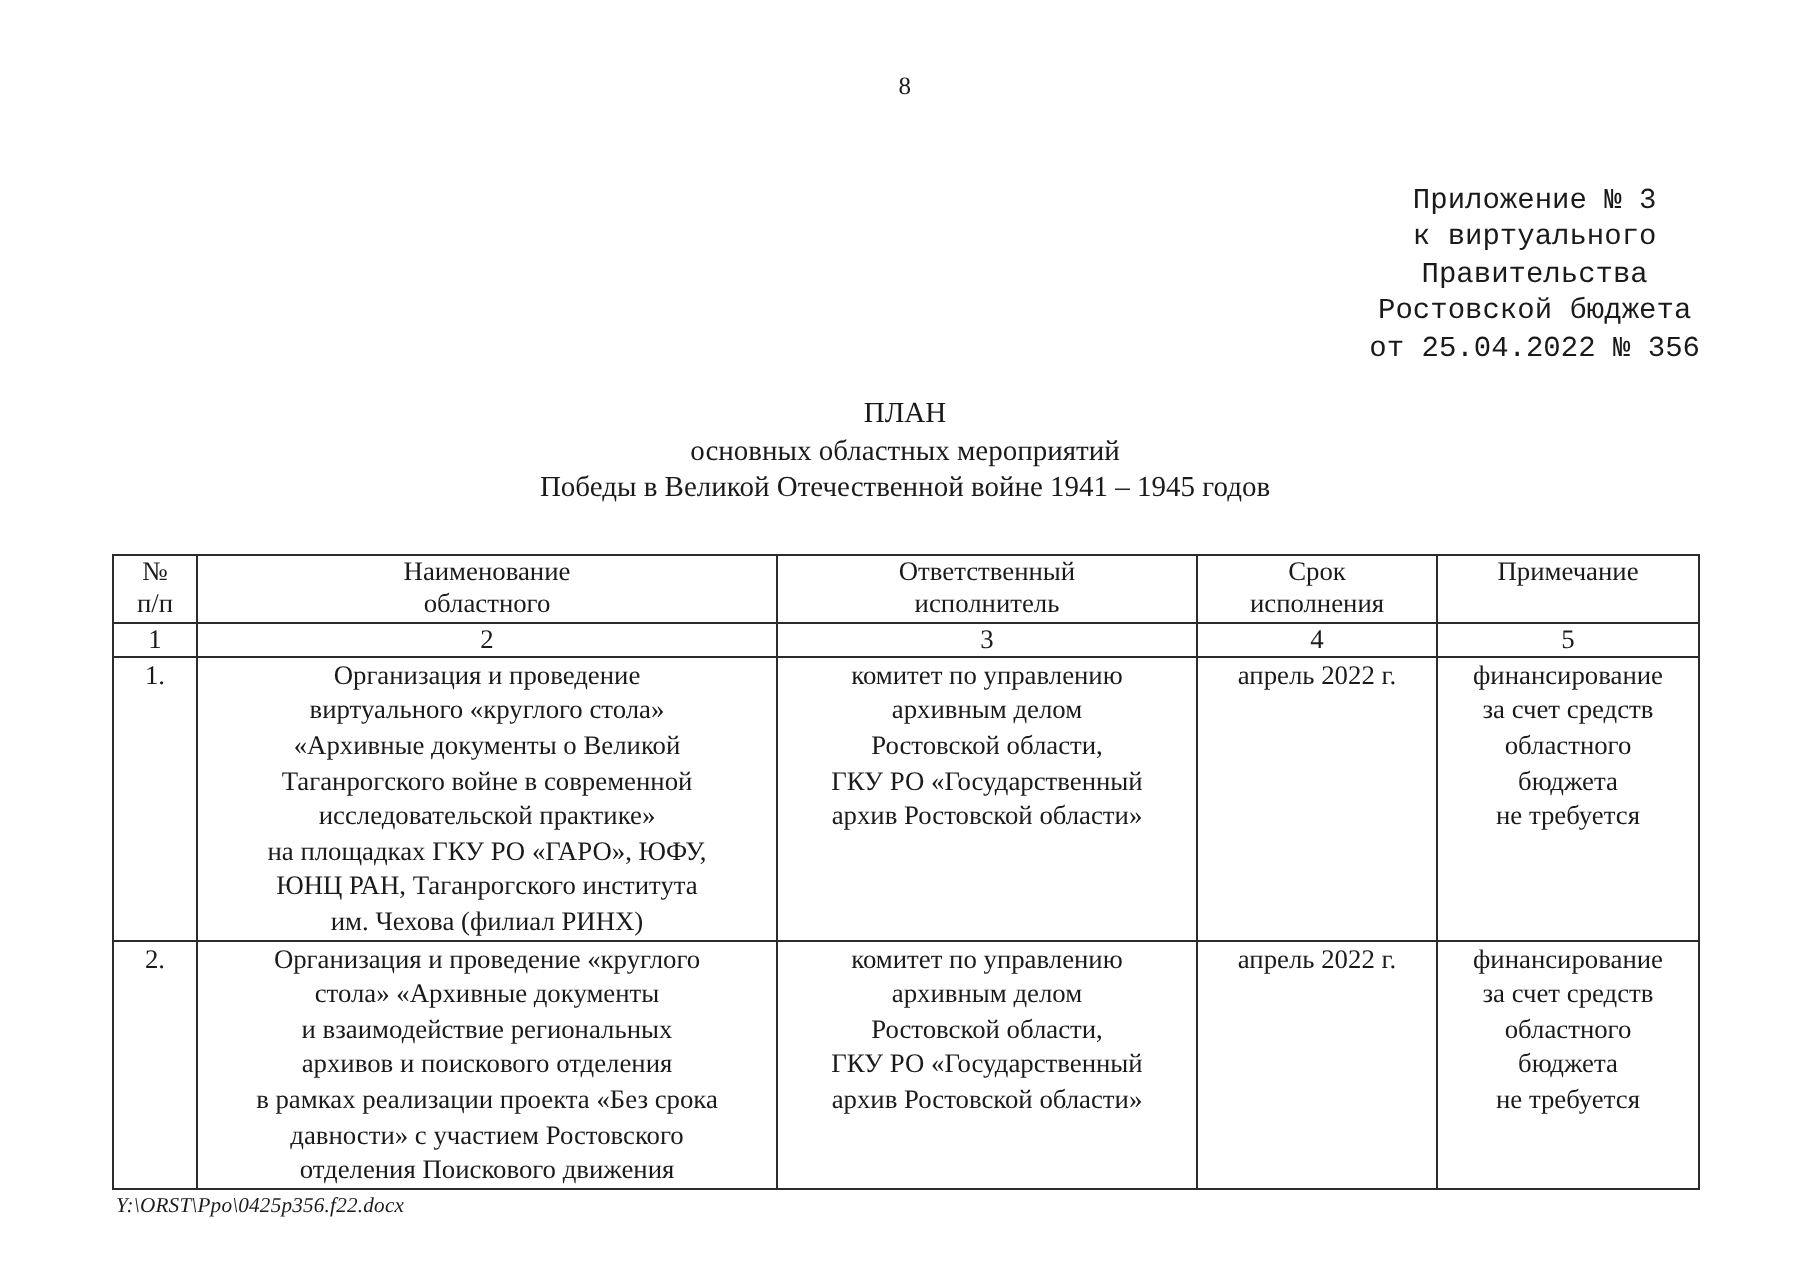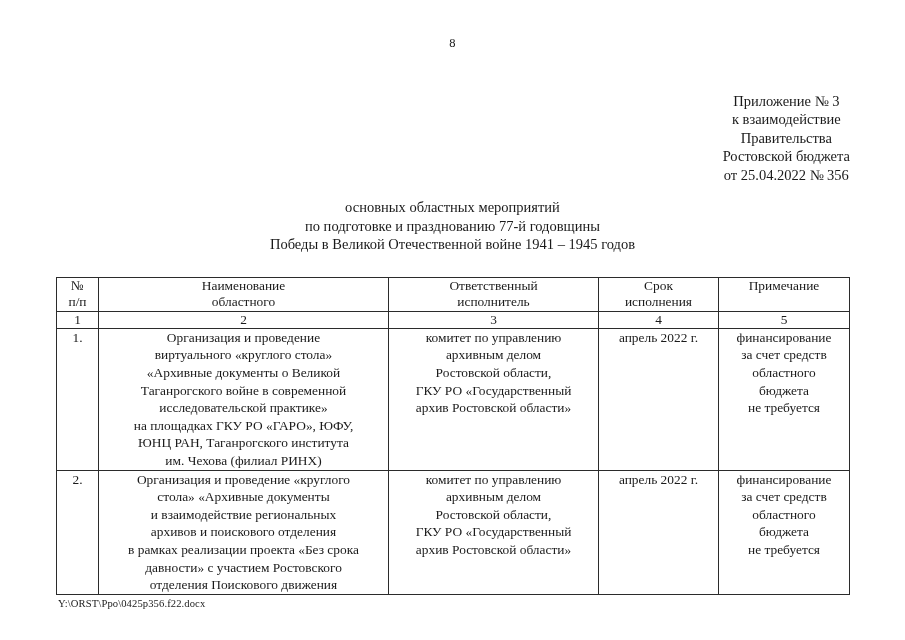--- a/index.html
+++ b/index.html
@@ -38,21 +38,21 @@
   
   .approval-block {
     position: absolute;
     top: 92px;
     right: 55px;
     text-align: center;
     font-size: 14.5px;
     line-height: 18.4px;
     white-space: nowrap;
   }
-  .approval-block div { display: block; }
+  .approval-block div { display: block; font-family: Liberation Mono, monospace; }
 
   
   .doc-title {
     position: absolute;
     top: 198px;
     left: 0;
     width: 905px;
     text-align: center;
     font-size: 14.5px;
     line-height: 18.6px;
@@ -119,40 +119,41 @@
 
   
   .footer-path {
     position: absolute;
     left: 58px;
     top: 597px;
     font-size: 10.6px;
     line-height: 13px;
     font-family: "Liberation Serif", "DejaVu Serif", serif;
     letter-spacing: 0.1px;
+    font-style: italic;
   }
 </style>
 </head>
 <body>
 
 <div class="page">
 
   <div class="page-number">8</div>
 
   <div class="approval-block">
     <div>Приложение № 3</div>
-    <div>к взаимодействие</div>
+    <div>к виртуального</div>
     <div>Правительства</div>
     <div>Ростовской бюджета</div>
     <div>от 25.04.2022 № 356</div>
   </div>
 
   <div class="doc-title">
+    <span class="heading-word">ПЛАН</span>
     <span class="heading-word">основных областных мероприятий</span>
-    <span class="heading-word">по подготовке и празднованию 77-й годовщины</span>
     <span class="heading-word">Победы в Великой Отечественной войне 1941 – 1945 годов</span>
   </div>
 
   <table class="plan-table">
     <colgroup>
       <col class="c1">
         <col class="c2">
         <col class="c3">
         <col class="c4">
         <col class="c5">

